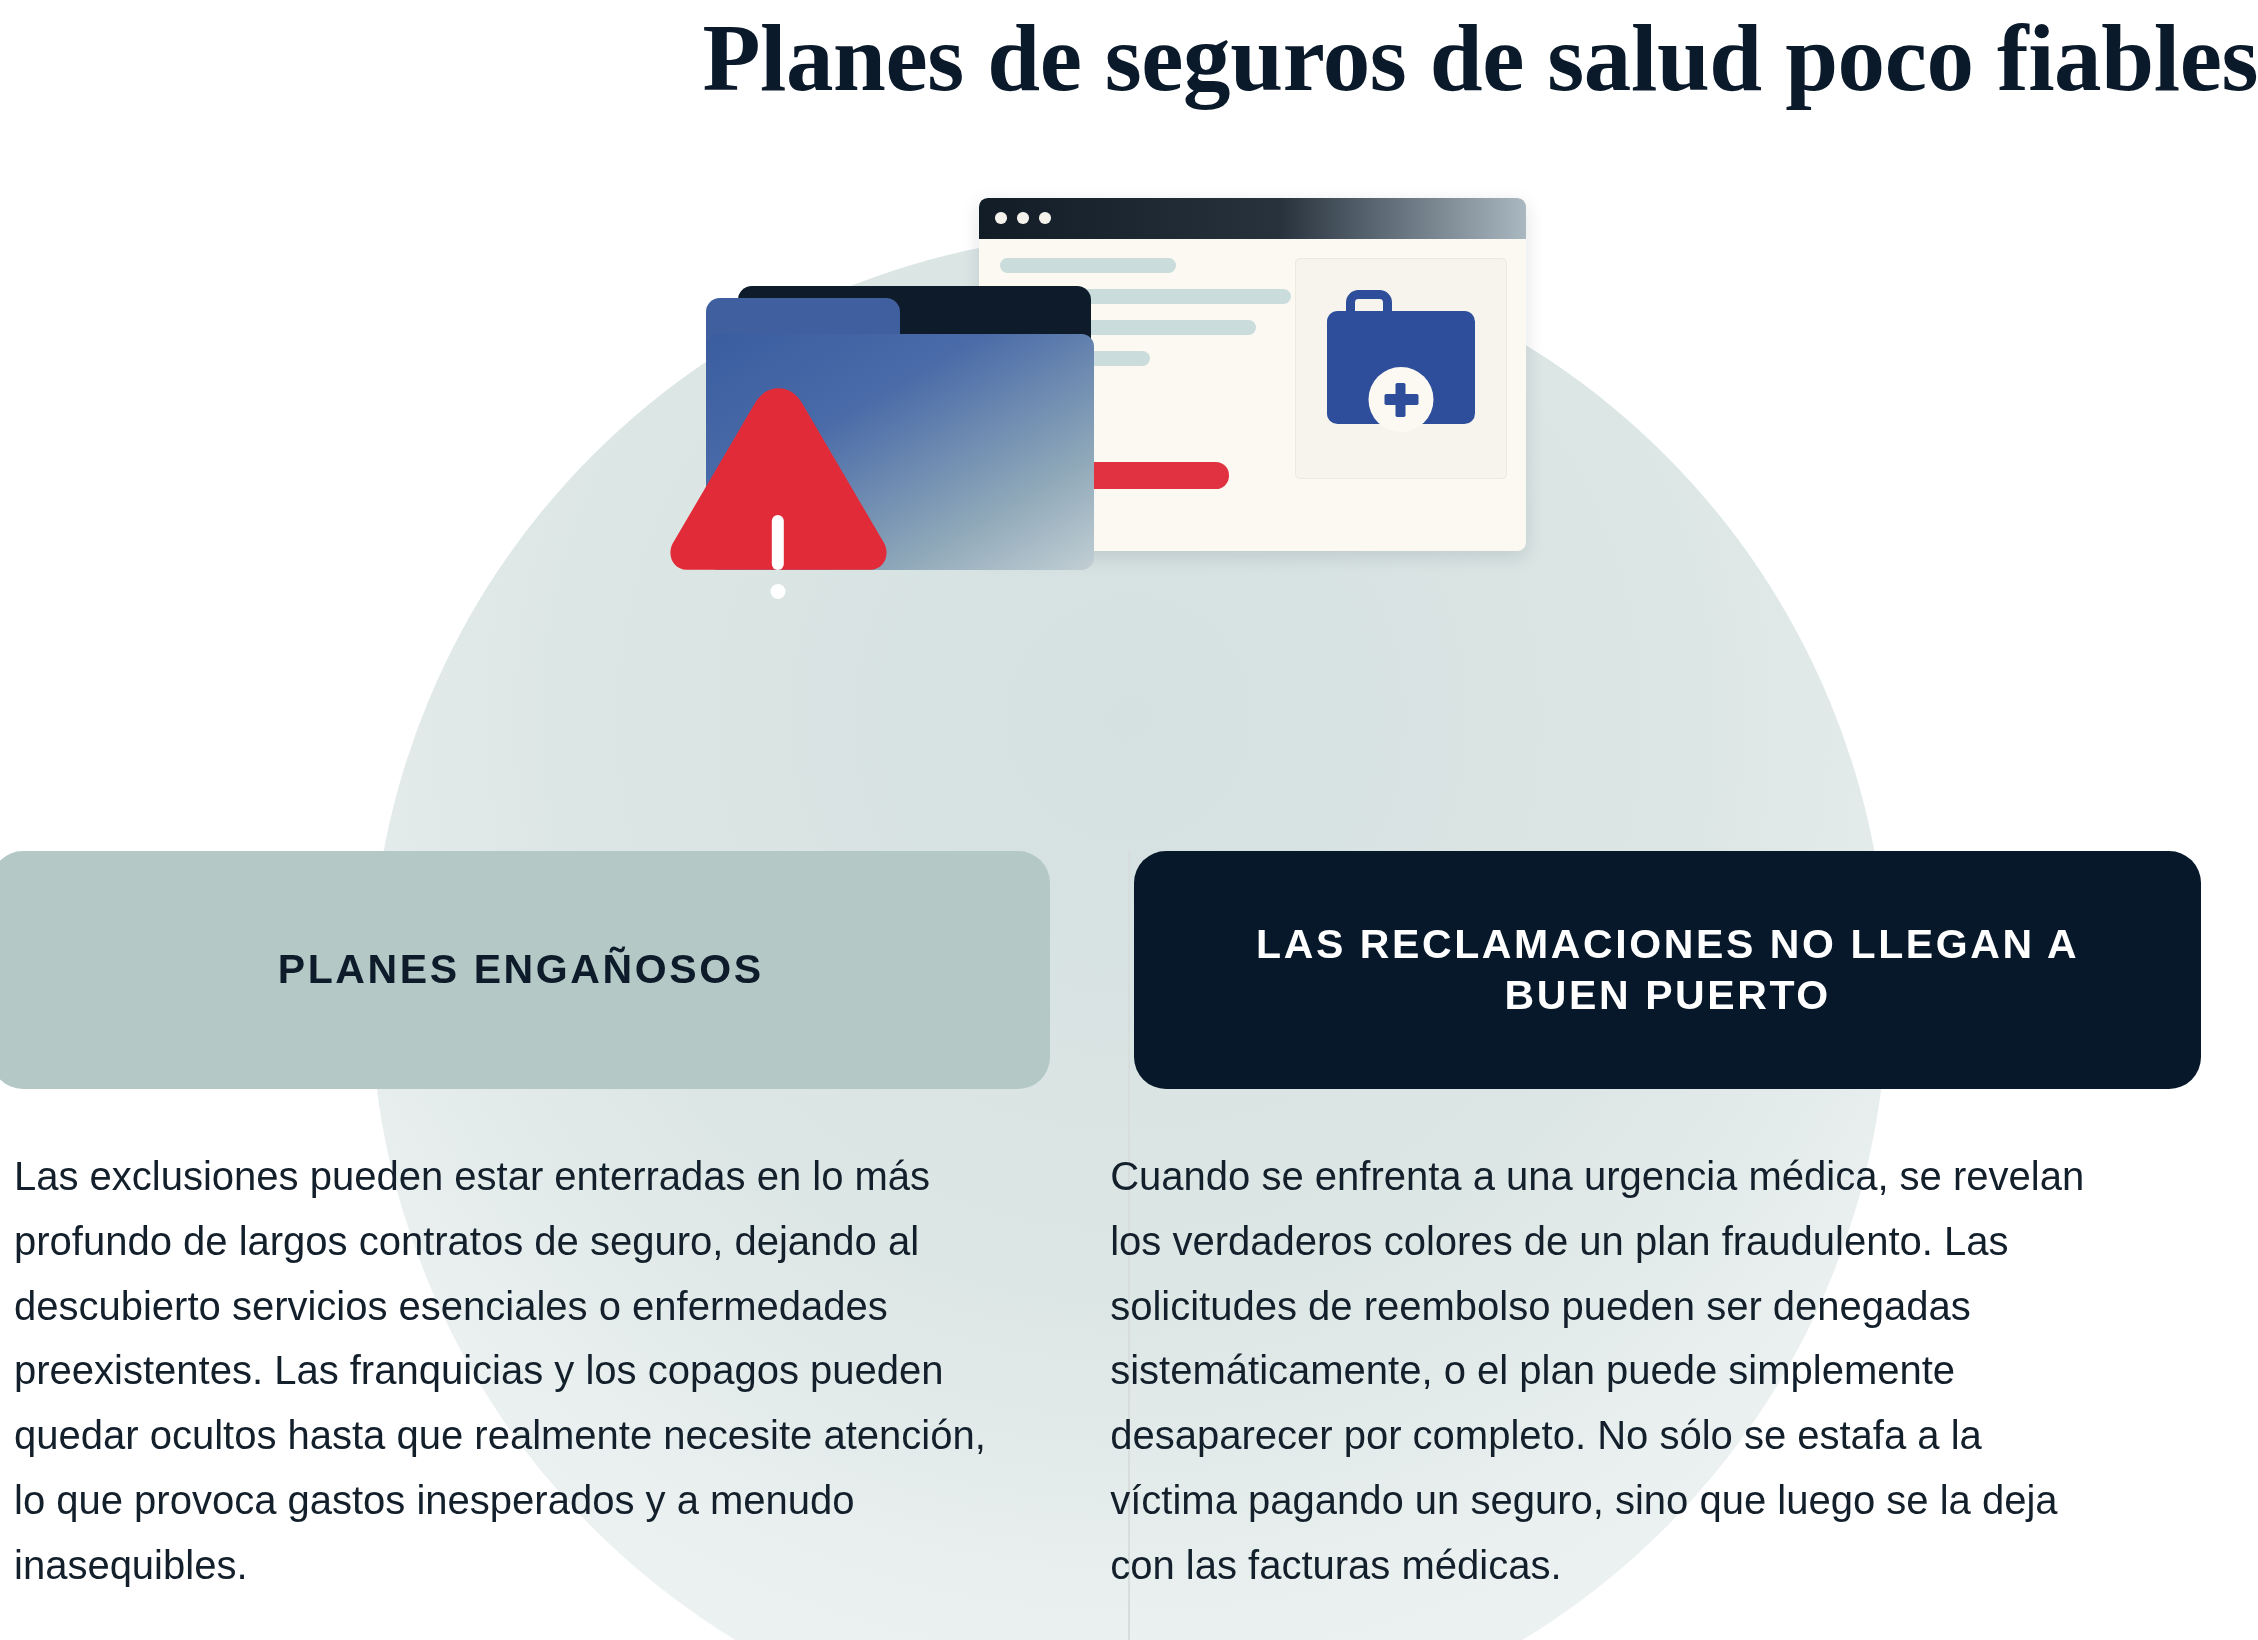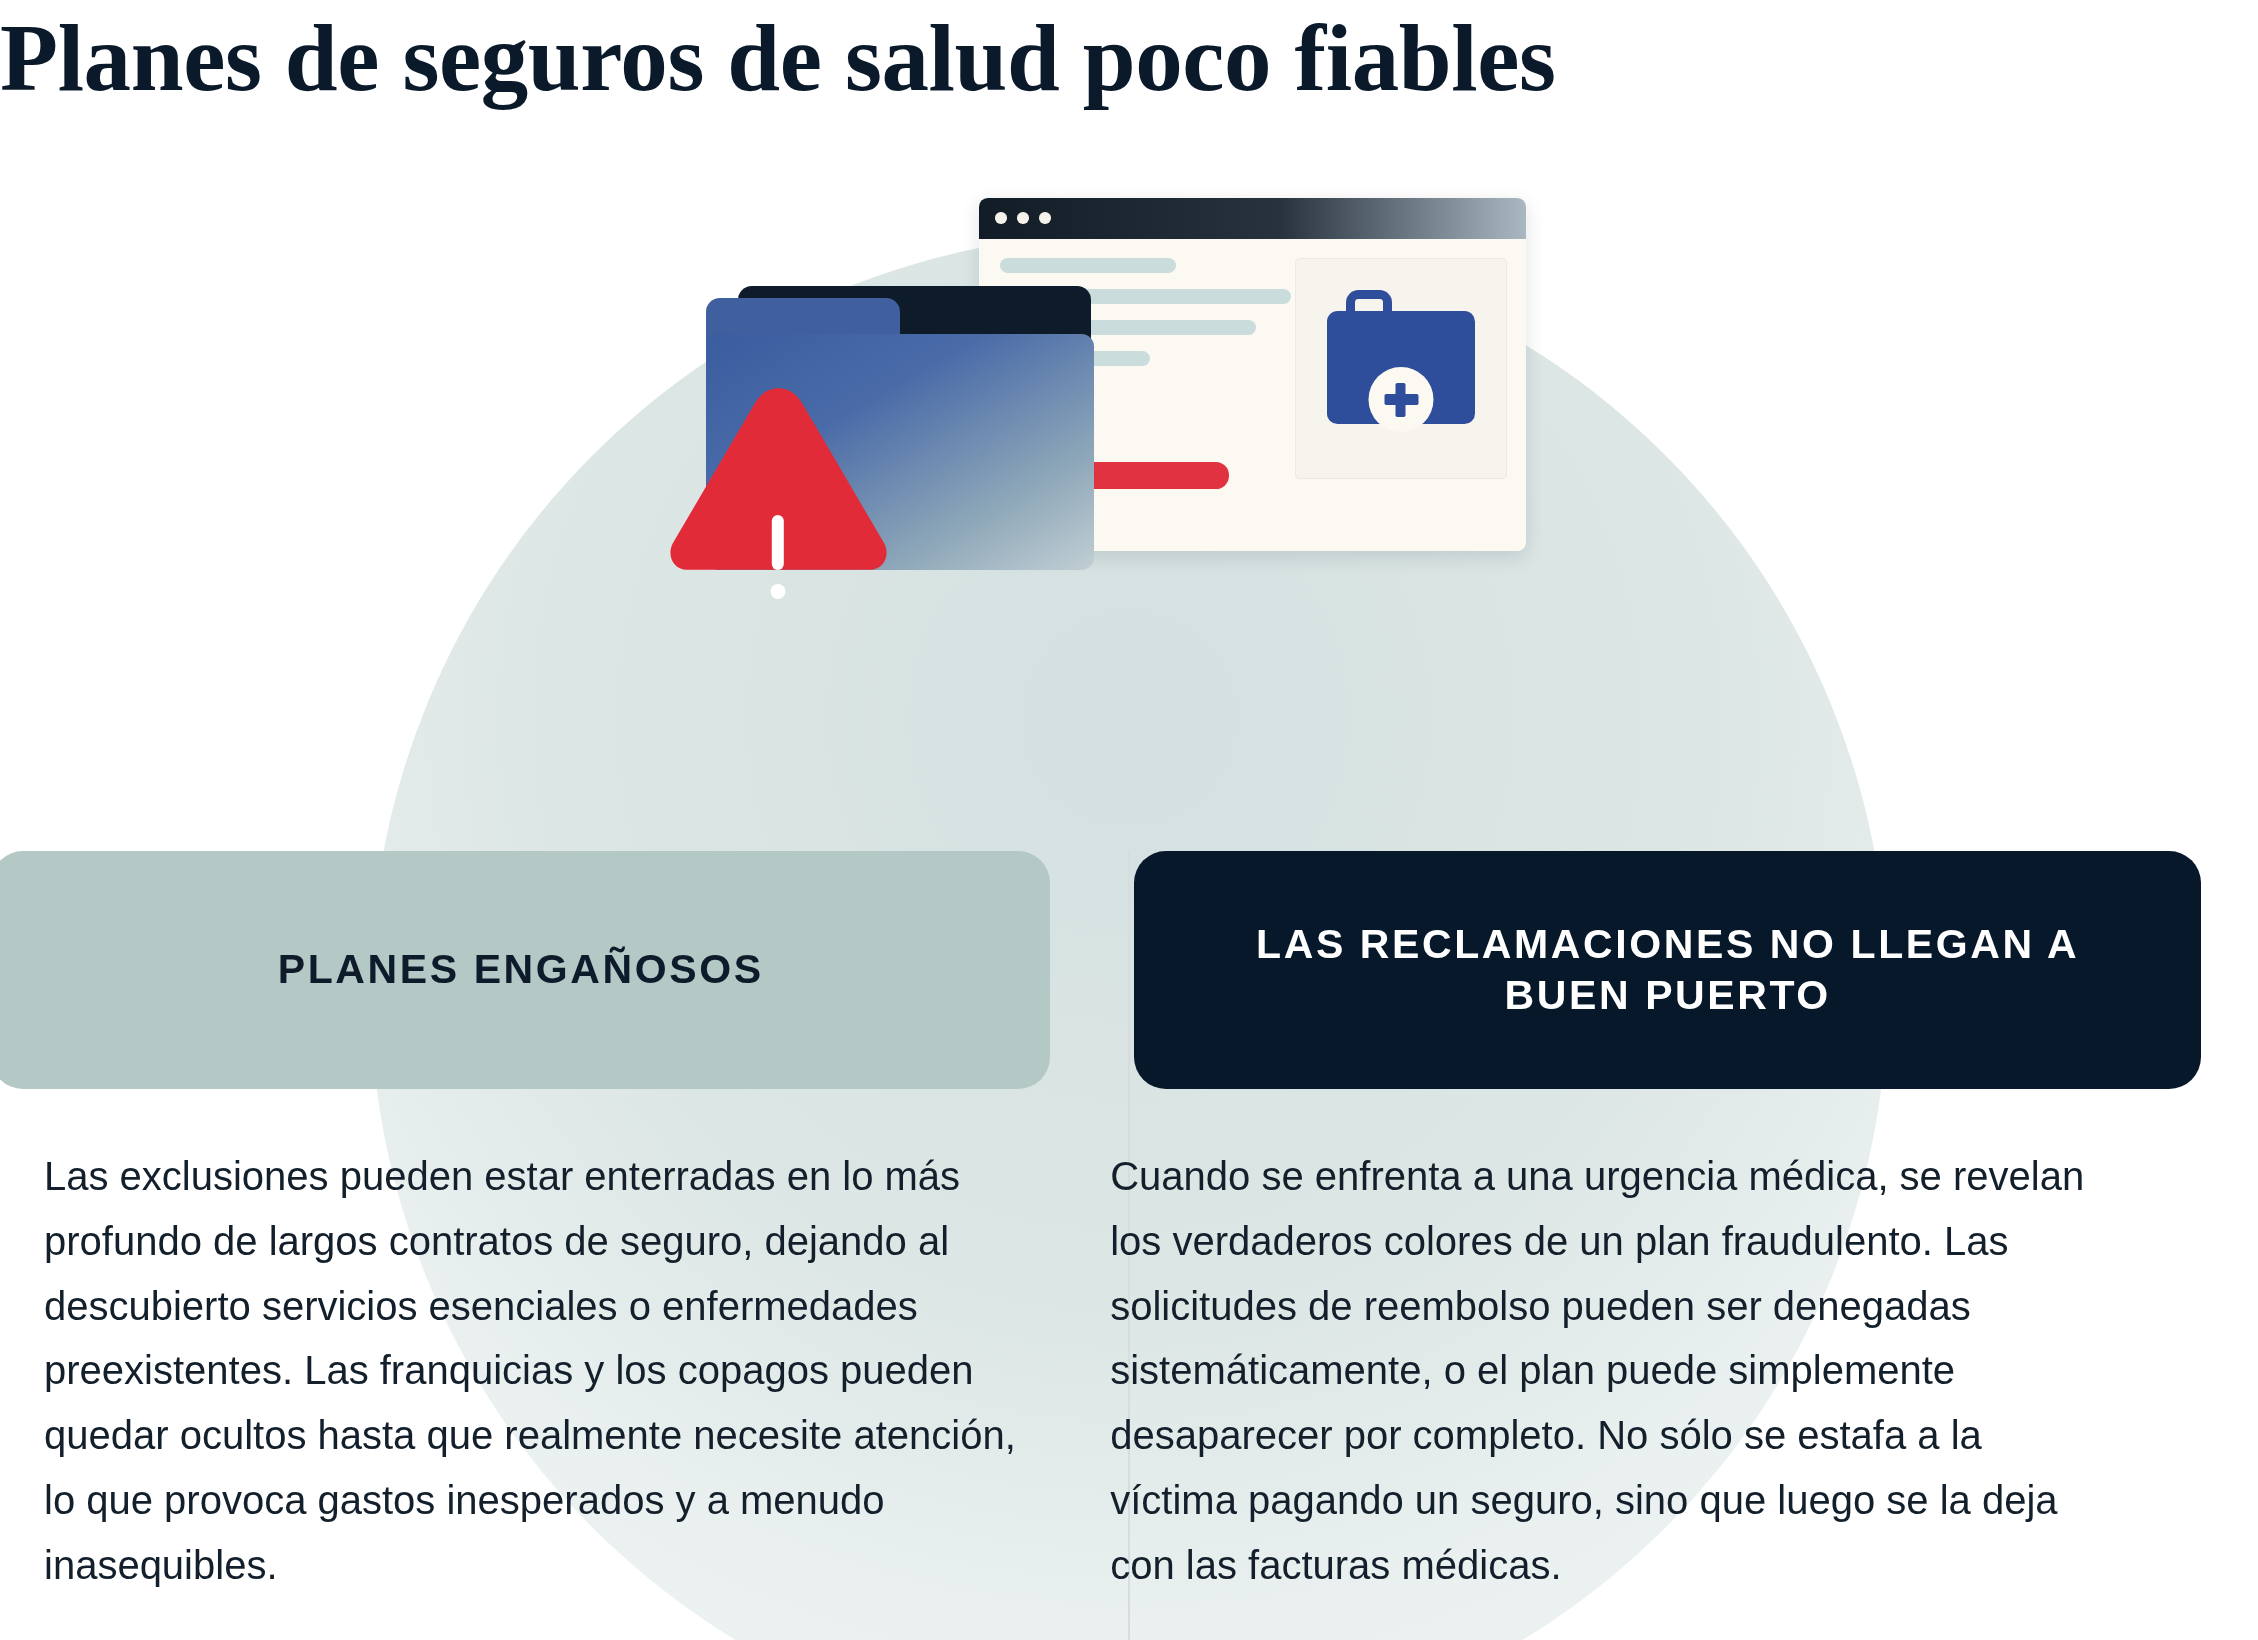--- a/index.html
+++ b/index.html
@@ -11,21 +11,21 @@
     width: 2258px;
     height: 1641px;
     overflow: hidden;
     font-family: "Liberation Sans", sans-serif;
     color: #0d1b2a;
     position: relative;
   }
 
   
   .header {
-    text-align: left;
+    text-align: right;
     padding-top: 7px;
   }
   .title {
     font-family: "Liberation Serif", serif;
     font-weight: 700;
     font-size: 95px;
     line-height: 1.08;
     color: #0b1a2b;
     margin: 0;
     letter-spacing: -0.4px;
@@ -260,21 +260,21 @@
     letter-spacing: 2.6px;
     line-height: 1.25;
   }
   .body-text {
     font-size: 40px;
     line-height: 1.62;
     color: #13202c;
     margin-top: 55px;
     font-weight: 400;
   }
-  .body-left { margin-left: 44px; width: 992px; }
+  .body-left { margin-left: 14px; width: 992px; }
   .body-right { margin-left: 60px; width: 988px; }
 </style>
 </head>
 <body>
 
 <div class="header">
   <h1 class="title">Planes de seguros de salud poco fiables</h1>
 </div>
 
 <div class="illustration">

